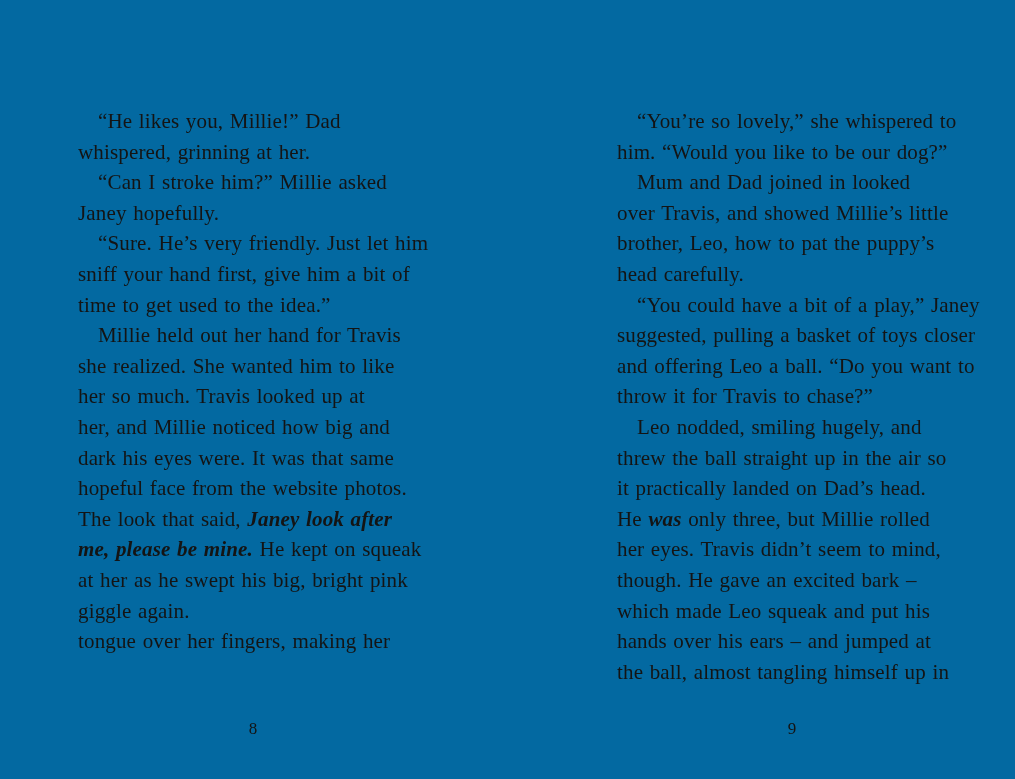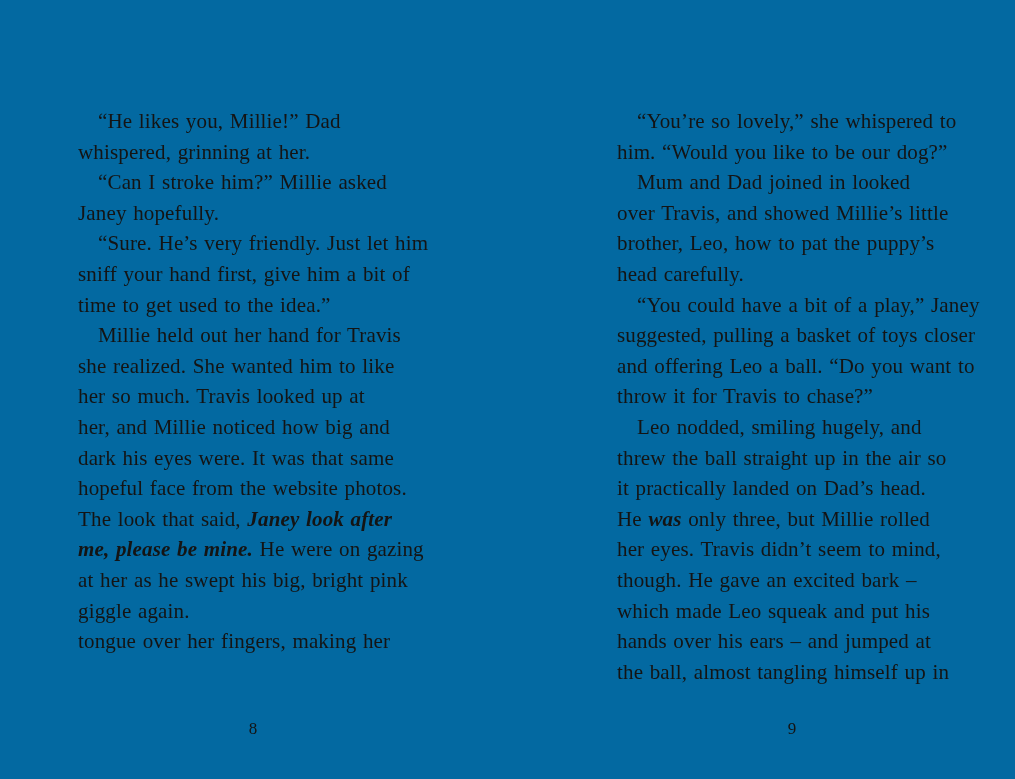--- a/index.html
+++ b/index.html
@@ -64,21 +64,21 @@
         <div class="text-line indent"><span>“Sure. He’s very friendly. Just let him</span></div>
         <div class="text-line"><span>sniff your hand first, give him a bit of</span></div>
         <div class="text-line"><span>time to get used to the idea.”</span></div>
         <div class="text-line indent"><span>Millie held out her hand for Travis</span></div>
         <div class="text-line"><span>she realized. She wanted him to like</span></div>
         <div class="text-line"><span>her so much. Travis looked up at</span></div>
         <div class="text-line"><span>her, and Millie noticed how big and</span></div>
         <div class="text-line"><span>dark his eyes were. It was that same</span></div>
         <div class="text-line"><span>hopeful face from the website photos.</span></div>
         <div class="text-line"><span>The look that said, </span><em>Janey look after</em></div>
-        <div class="text-line"><em>me, please be mine.</em><span> He were on gazing</span></div>
+        <div class="text-line"><em>me, please be mine.</em><span> He kept on squeak</span></div>
         <div class="text-line"><span>at her as he swept his big, bright pink</span></div>
         <div class="text-line"><span>giggle again.</span></div>
         <div class="text-line"><span>tongue over her fingers, making her</span></div>
       </div>
     <div class="folio">8</div>
   </section>
 
   <section class="page right">
     <div class="text-block">
         <div class="text-line indent"><span>“You’re so lovely,” she whispered to</span></div>

